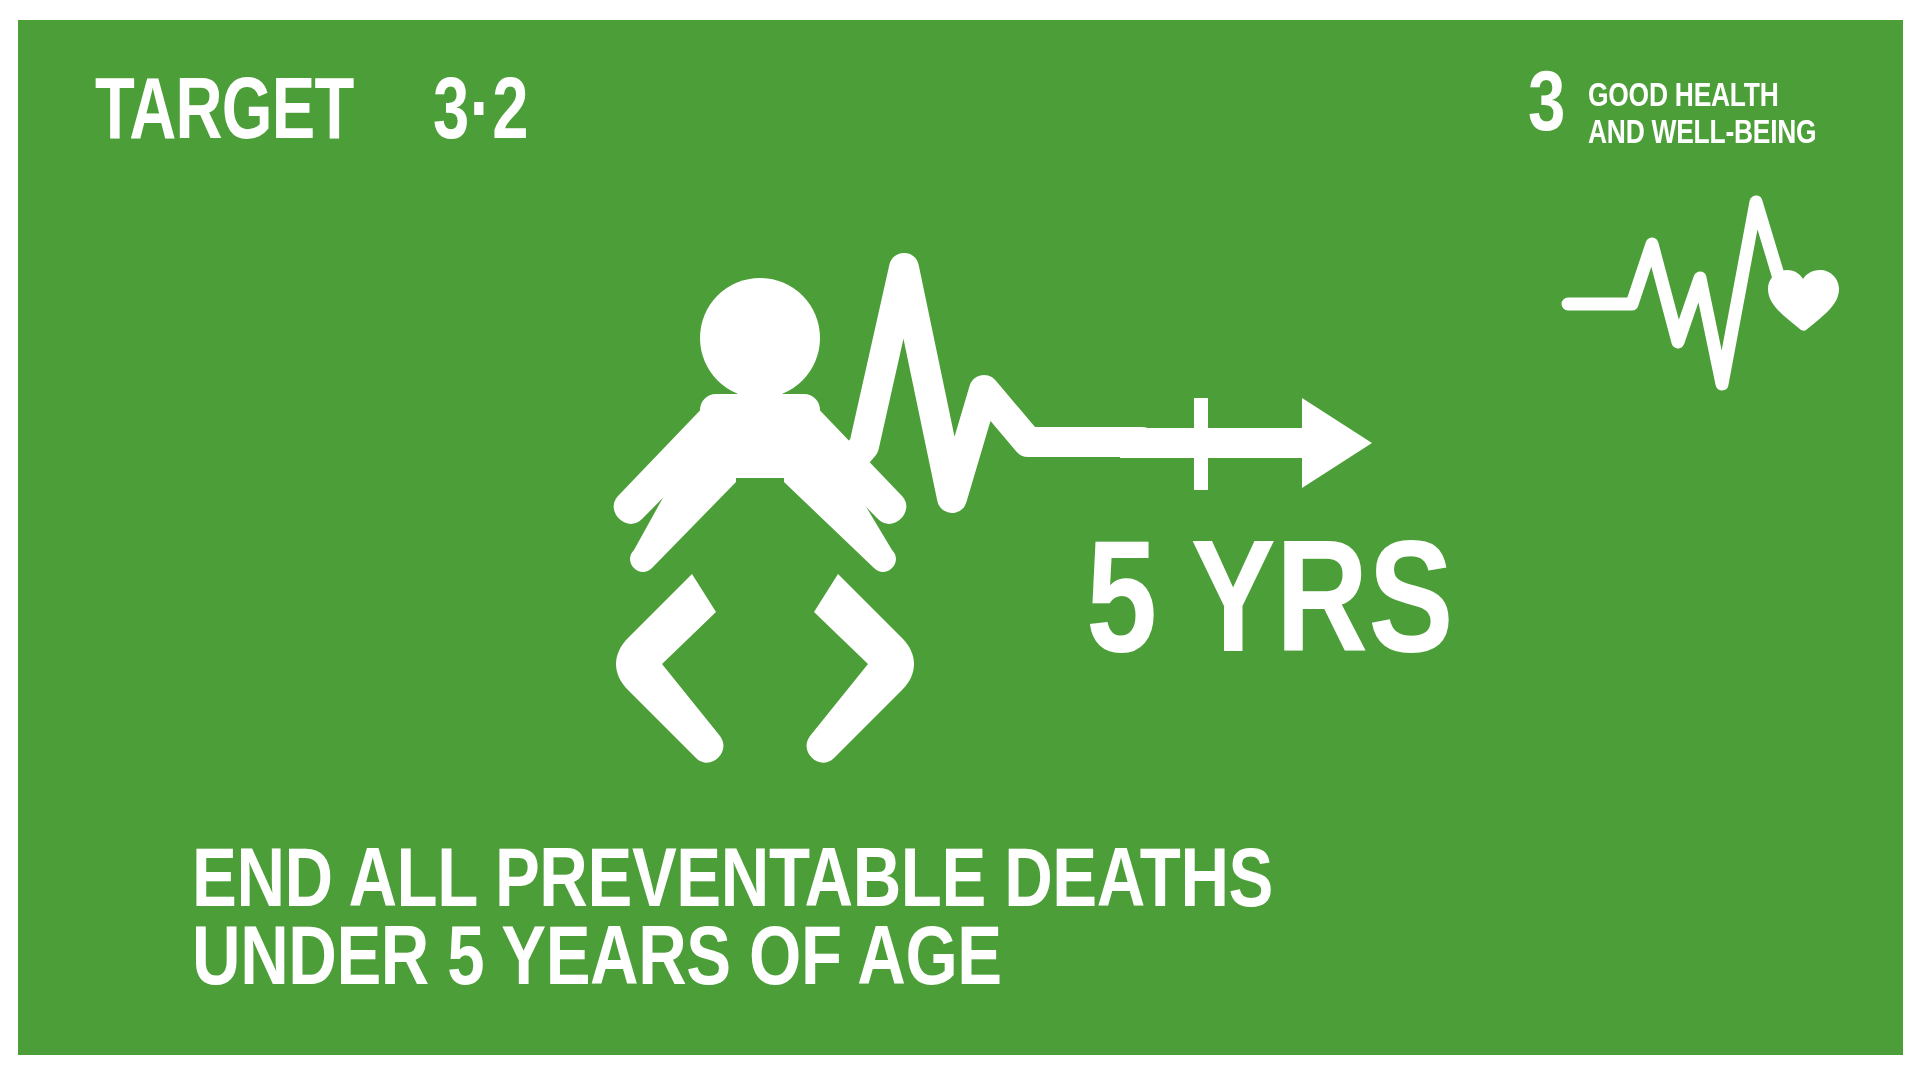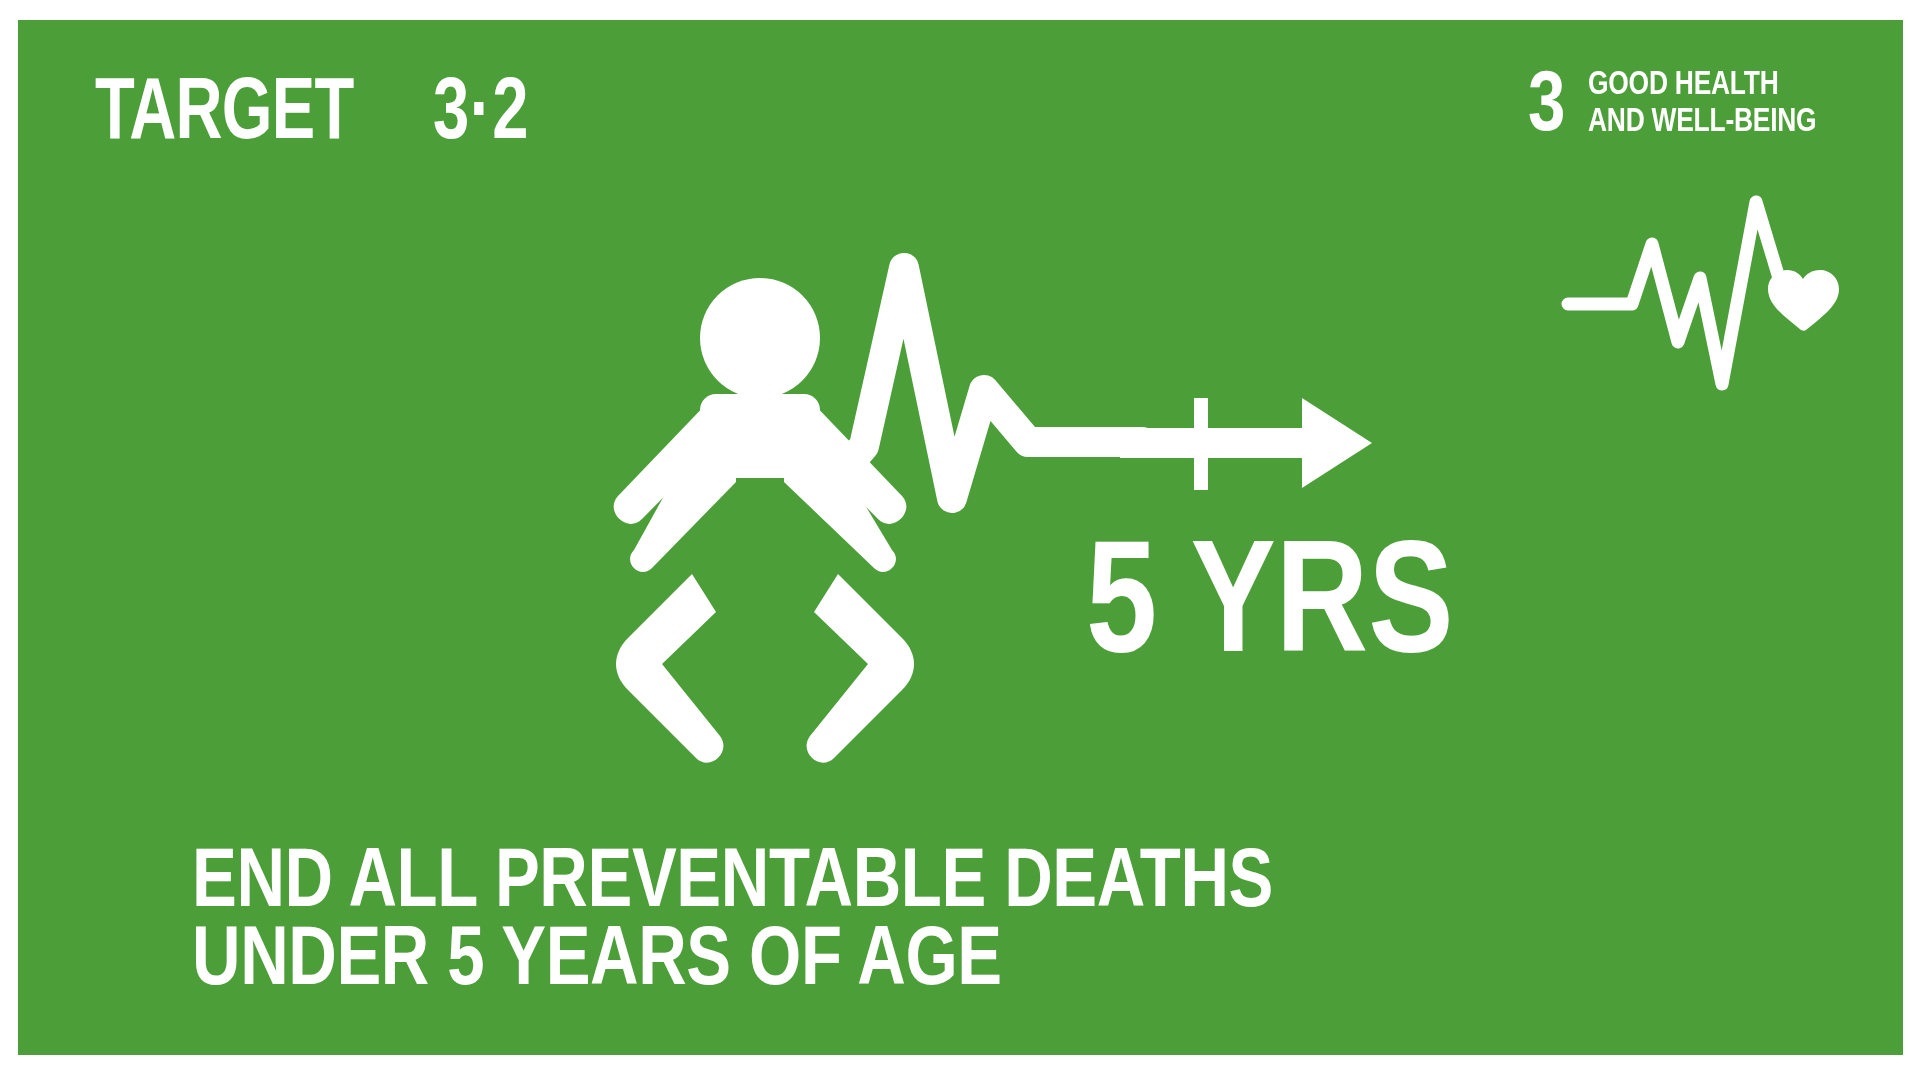--- a/index.html
+++ b/index.html
@@ -76,21 +76,21 @@
     font-size: 86px;
     line-height: 76px;
     font-weight: 700;
     transform: scaleX(0.78);
     transform-origin: left top;
     display: block;
     width: 52px;
   }
   .sdg-title {
     margin-left: 8px;
-    margin-top: 4px;
+    margin-top: 16px;
   }
   .sdg-line {
     color: #ffffff;
     font-size: 33px;
     line-height: 33px;
     font-weight: 700;
     letter-spacing: -0.3px;
     transform: scaleX(0.80);
     transform-origin: left top;
     display: block;

